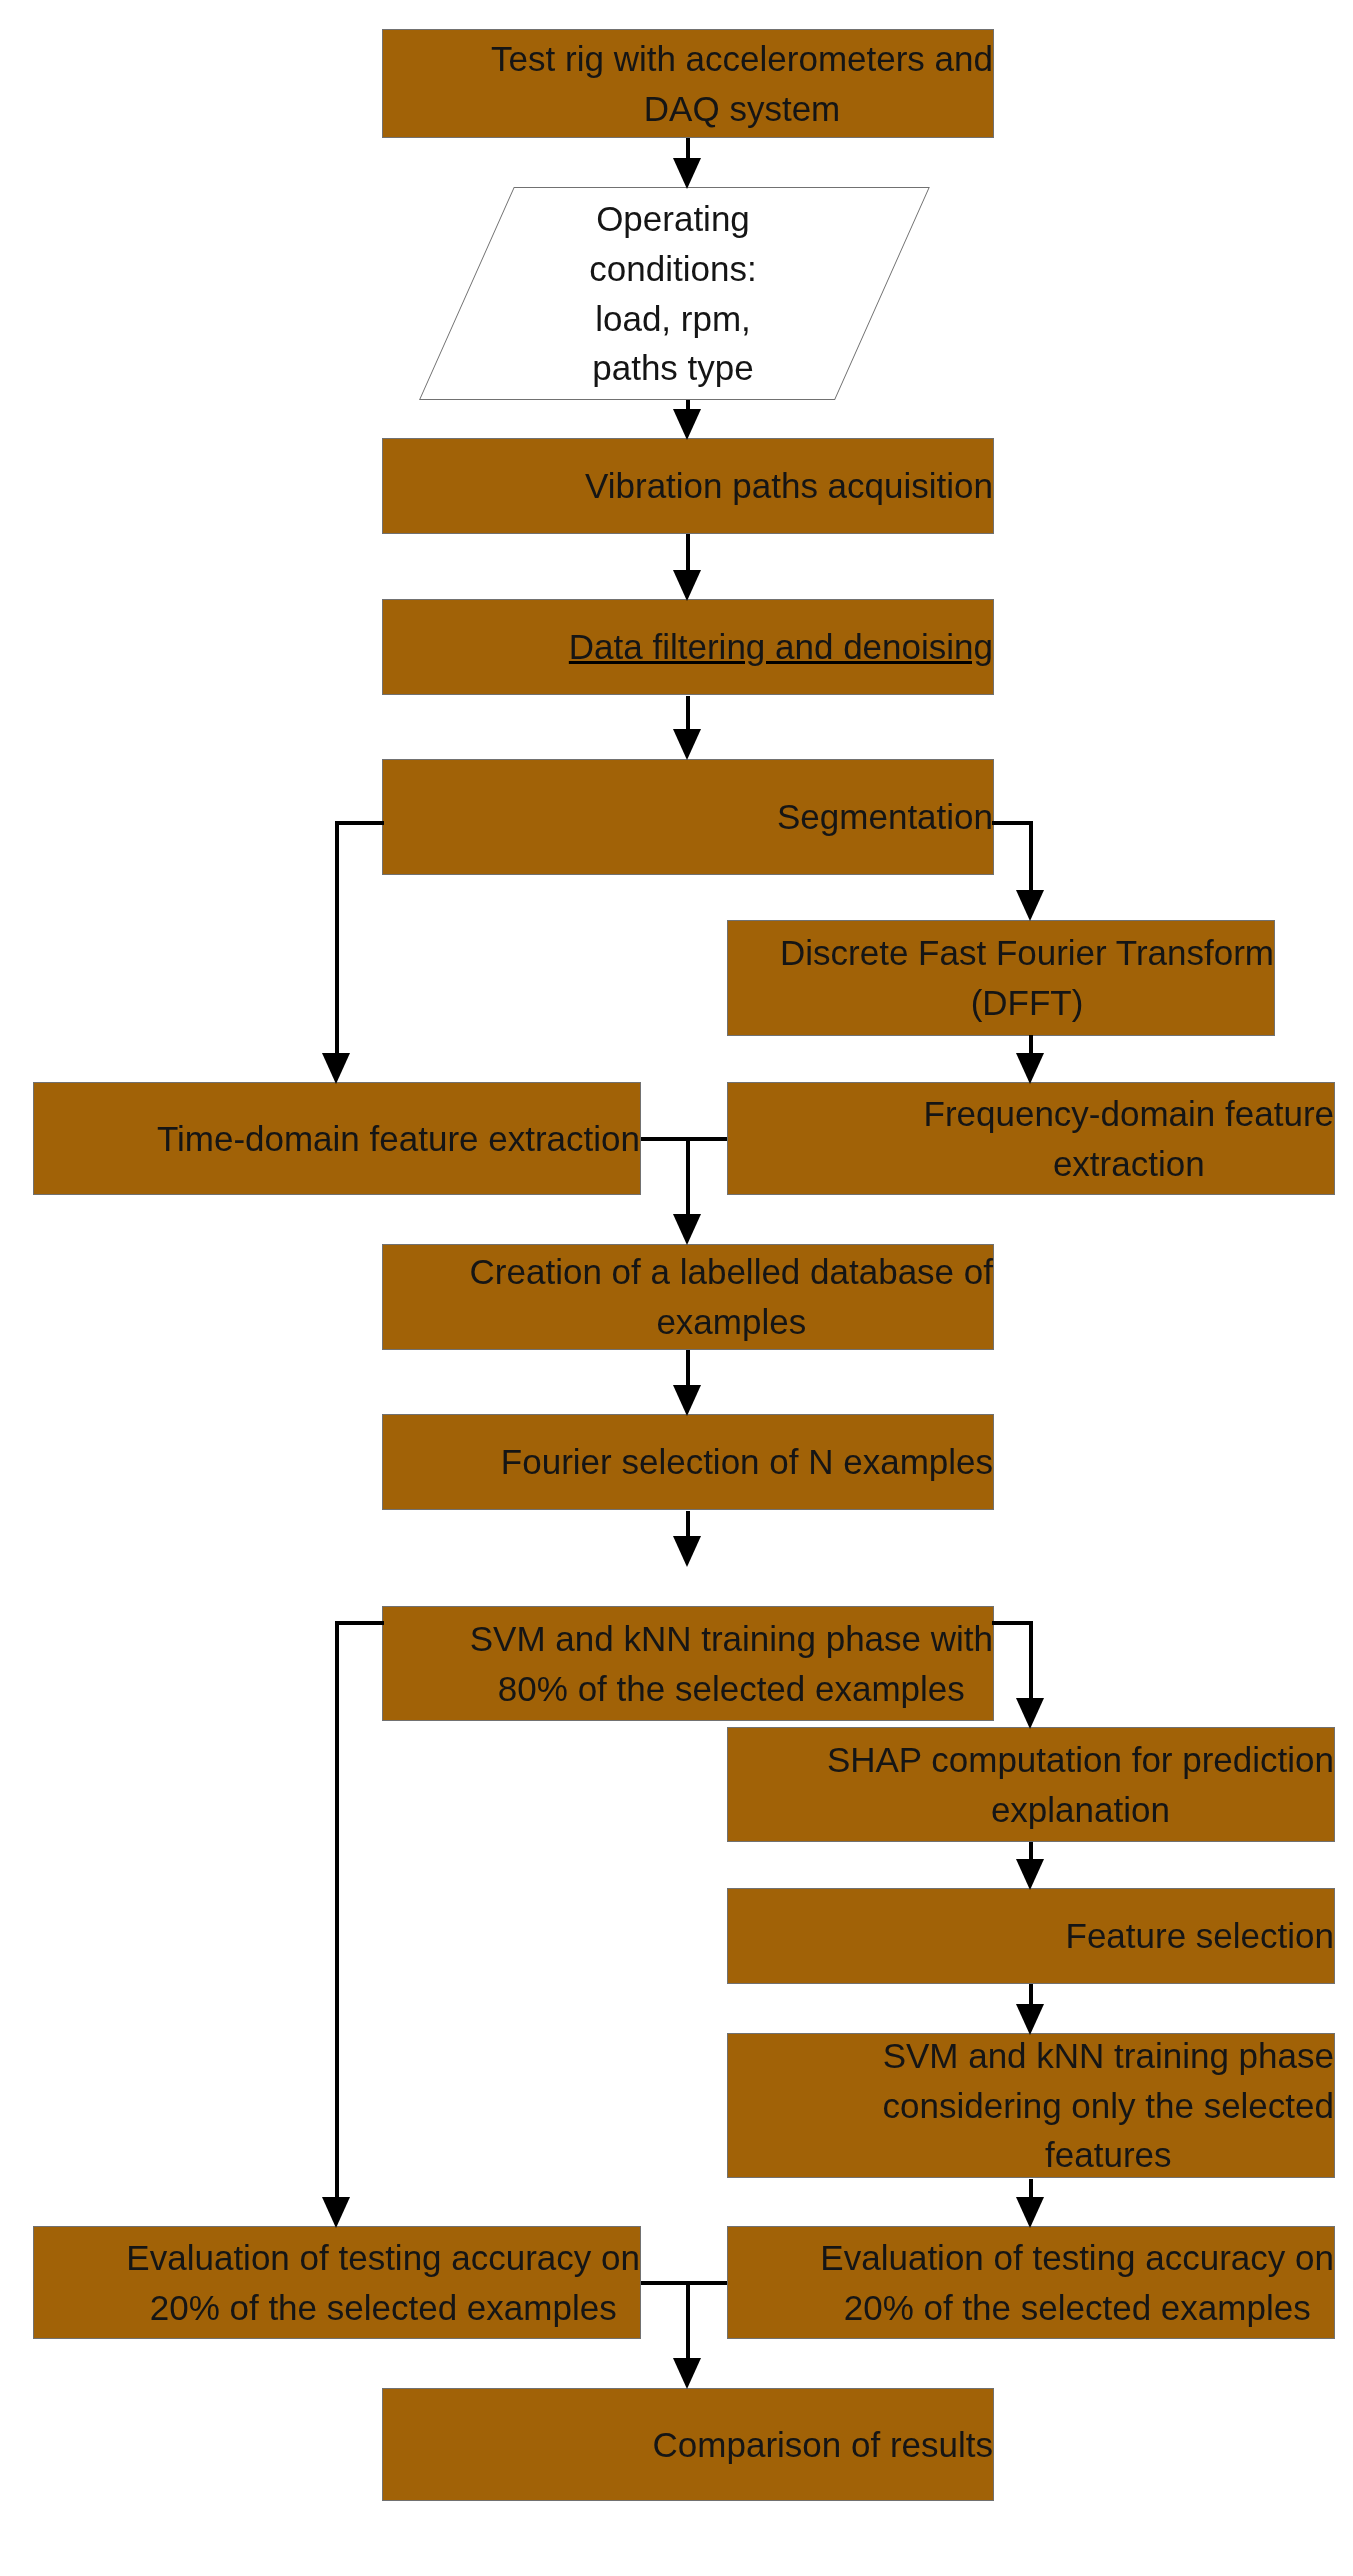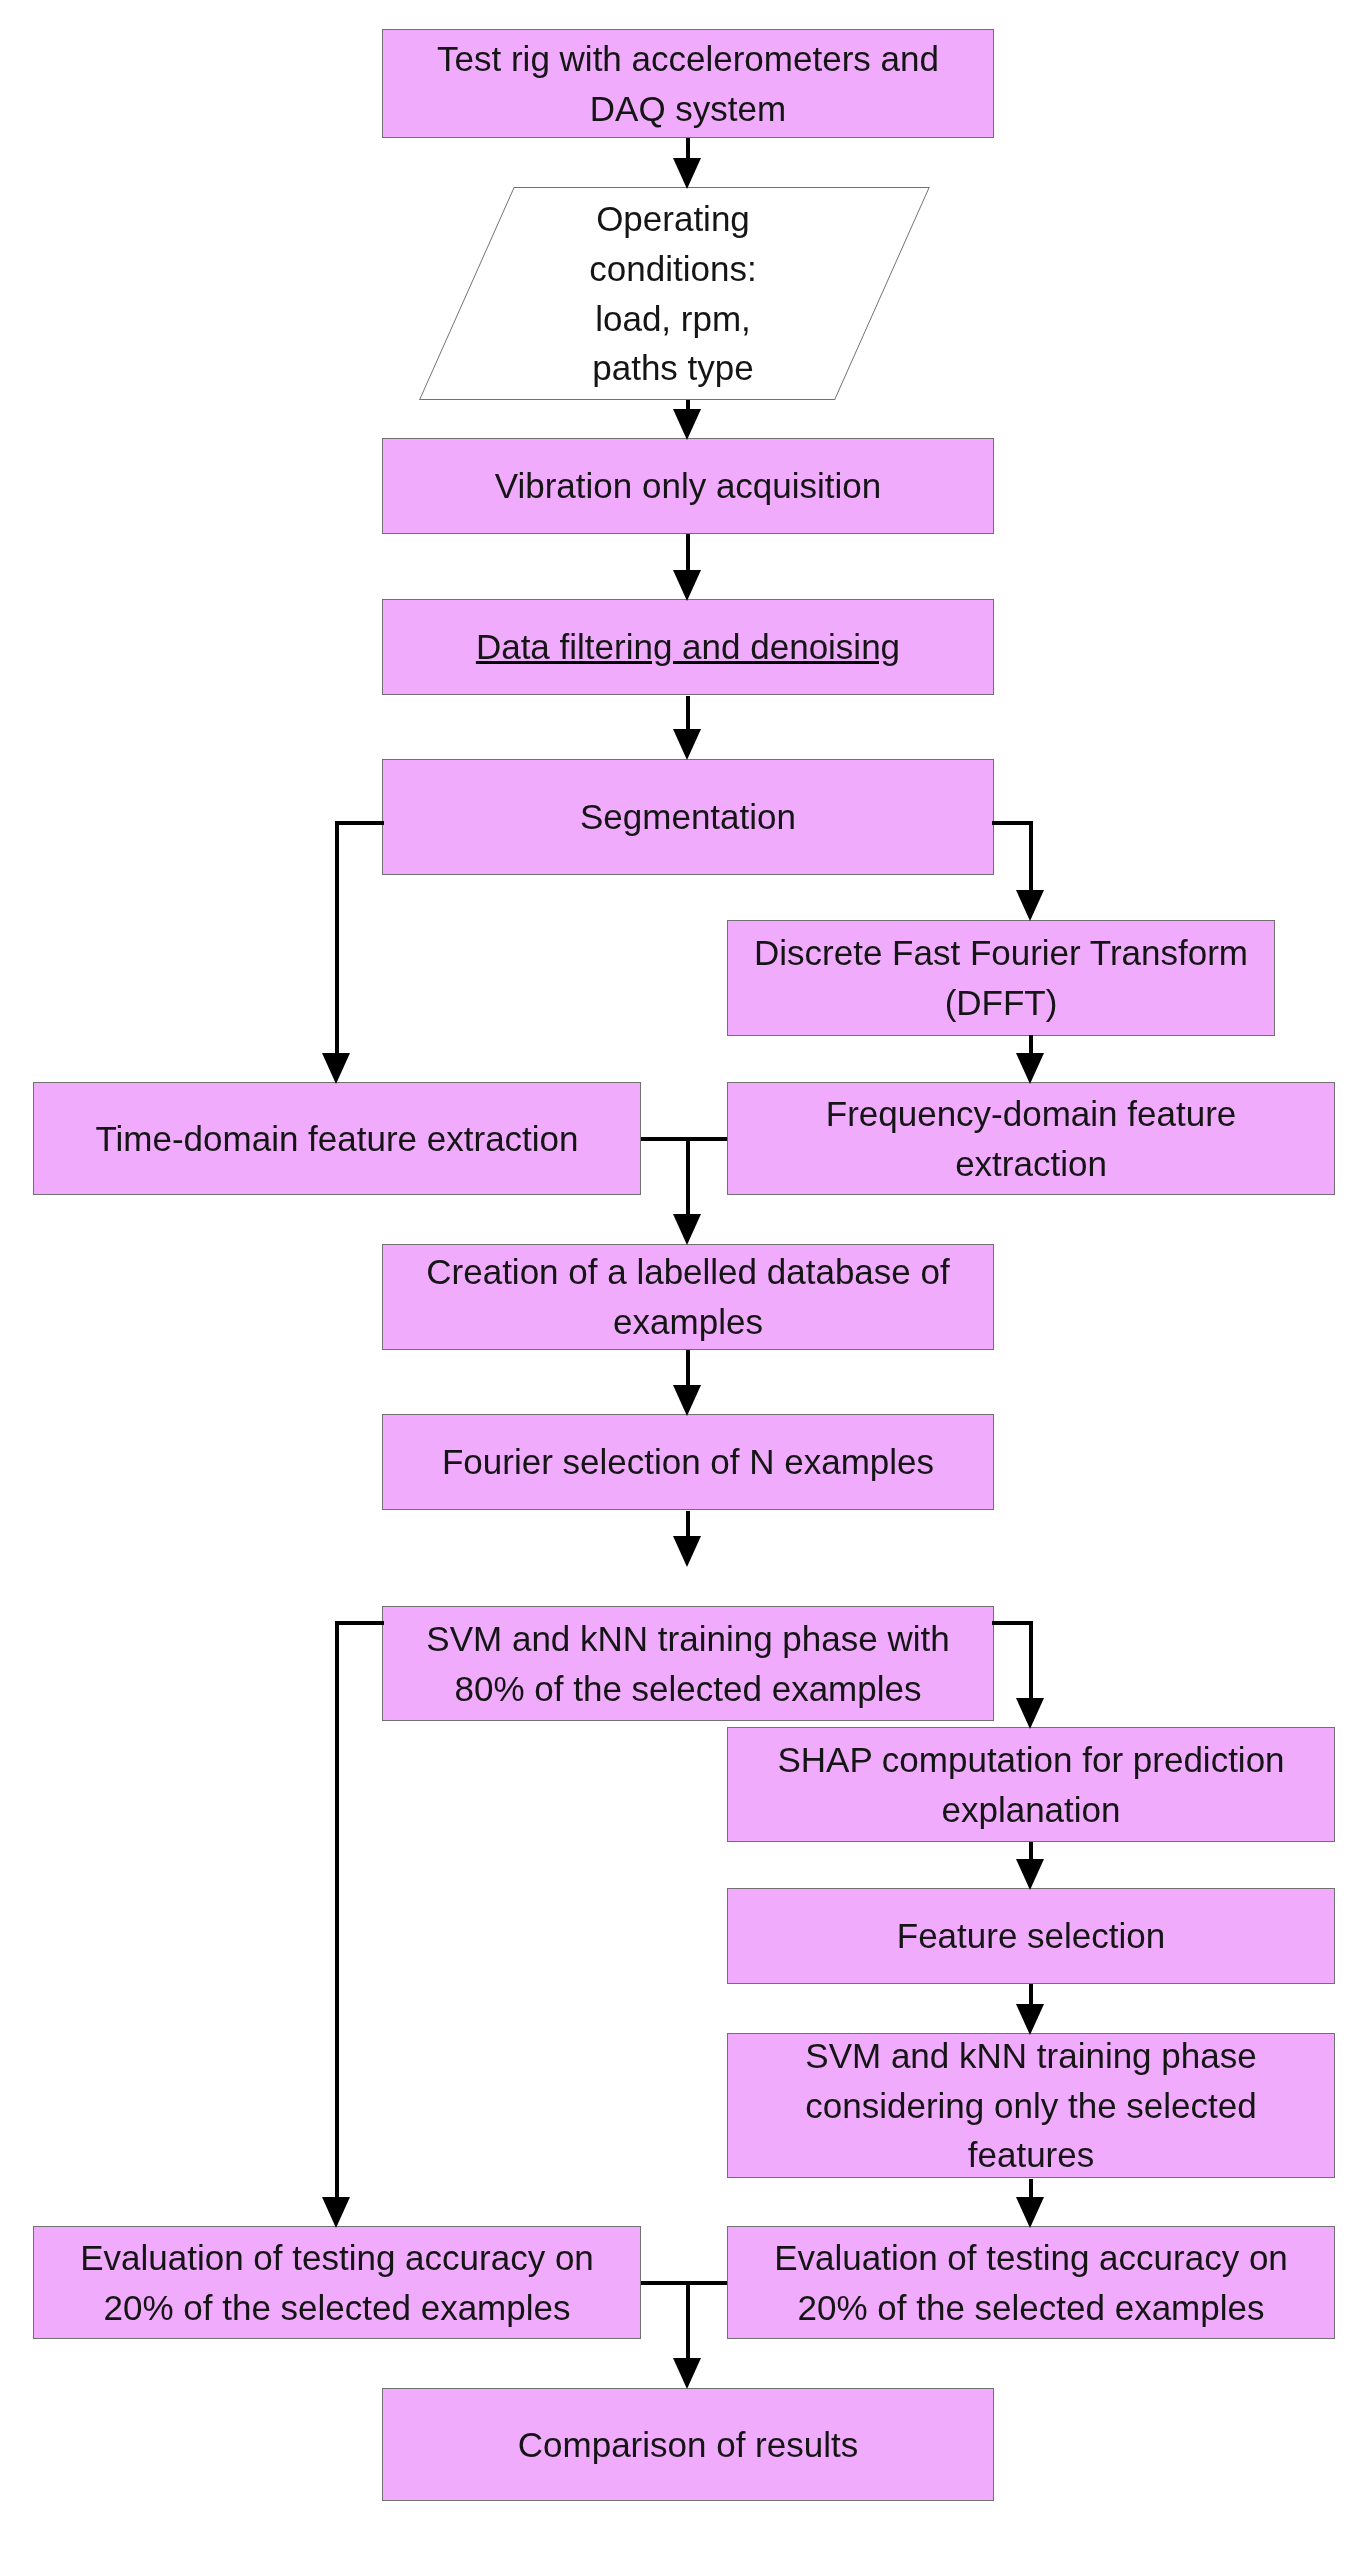--- a/index.html
+++ b/index.html
@@ -6,24 +6,24 @@
   body {
     width: 1354px; height: 2576px;
     position: relative;
     background: #ffffff;
     font-family: "Liberation Sans", sans-serif;
   }
   .box {
     position: absolute;
     box-sizing: border-box;
     border: 1.8px solid #717171;
-    background: #f0abfc;
+    background: #a16207;
     display: flex;
     align-items: center;
-    justify-content: center;
+    justify-content: flex-end;
   }
   .box-label, .para-label {
     text-align: center;
     font-size: 35px;
     line-height: 1.42;
     color: #151515;
     white-space: pre-line;
   }
   .skew-shape {
     position: absolute;
@@ -58,21 +58,21 @@
 
 <div class="skew-shape" style="left:419px; top:187px; width:416px; height:213px;"></div>
 <div class="para-overlay" style="left:419px; top:187px; width:508px; height:213px;">
   <div class="para-label">Operating
 conditions:
 load, rpm,
 paths type</div>
 </div>
 
 <div class="box" style="left:382px; top:438px; width:612px; height:96px;">
-  <div class="box-label">Vibration only acquisition</div>
+  <div class="box-label">Vibration paths acquisition</div>
 </div>
 
 <div class="box" style="left:382px; top:599px; width:612px; height:96px;text-decoration:underline;">
   <div class="box-label">Data filtering and denoising</div>
 </div>
 
 <div class="box" style="left:382px; top:759px; width:612px; height:116px;">
   <div class="box-label">Segmentation</div>
 </div>
 

